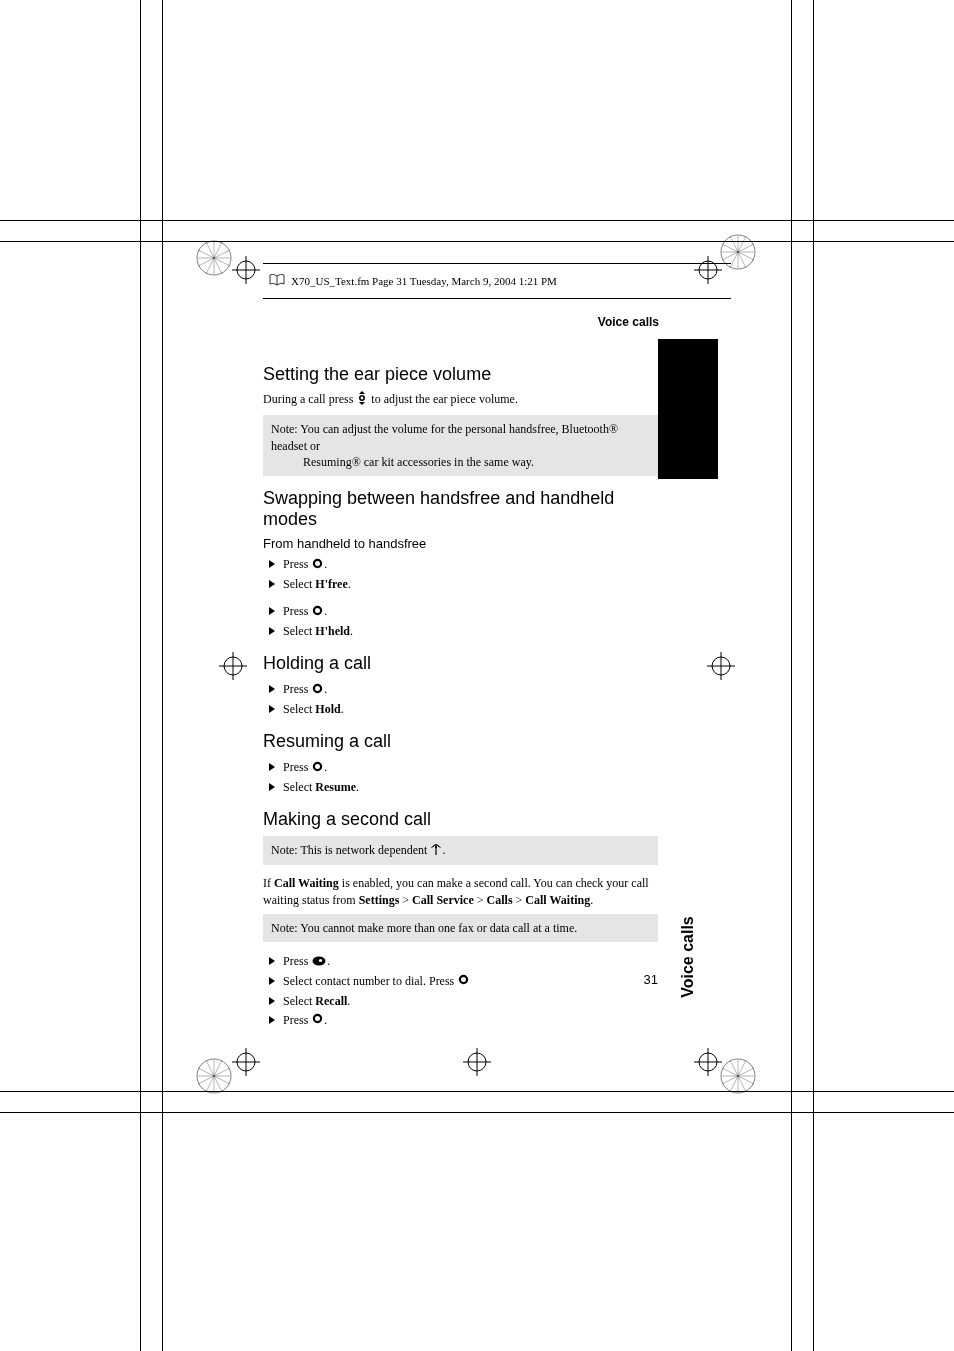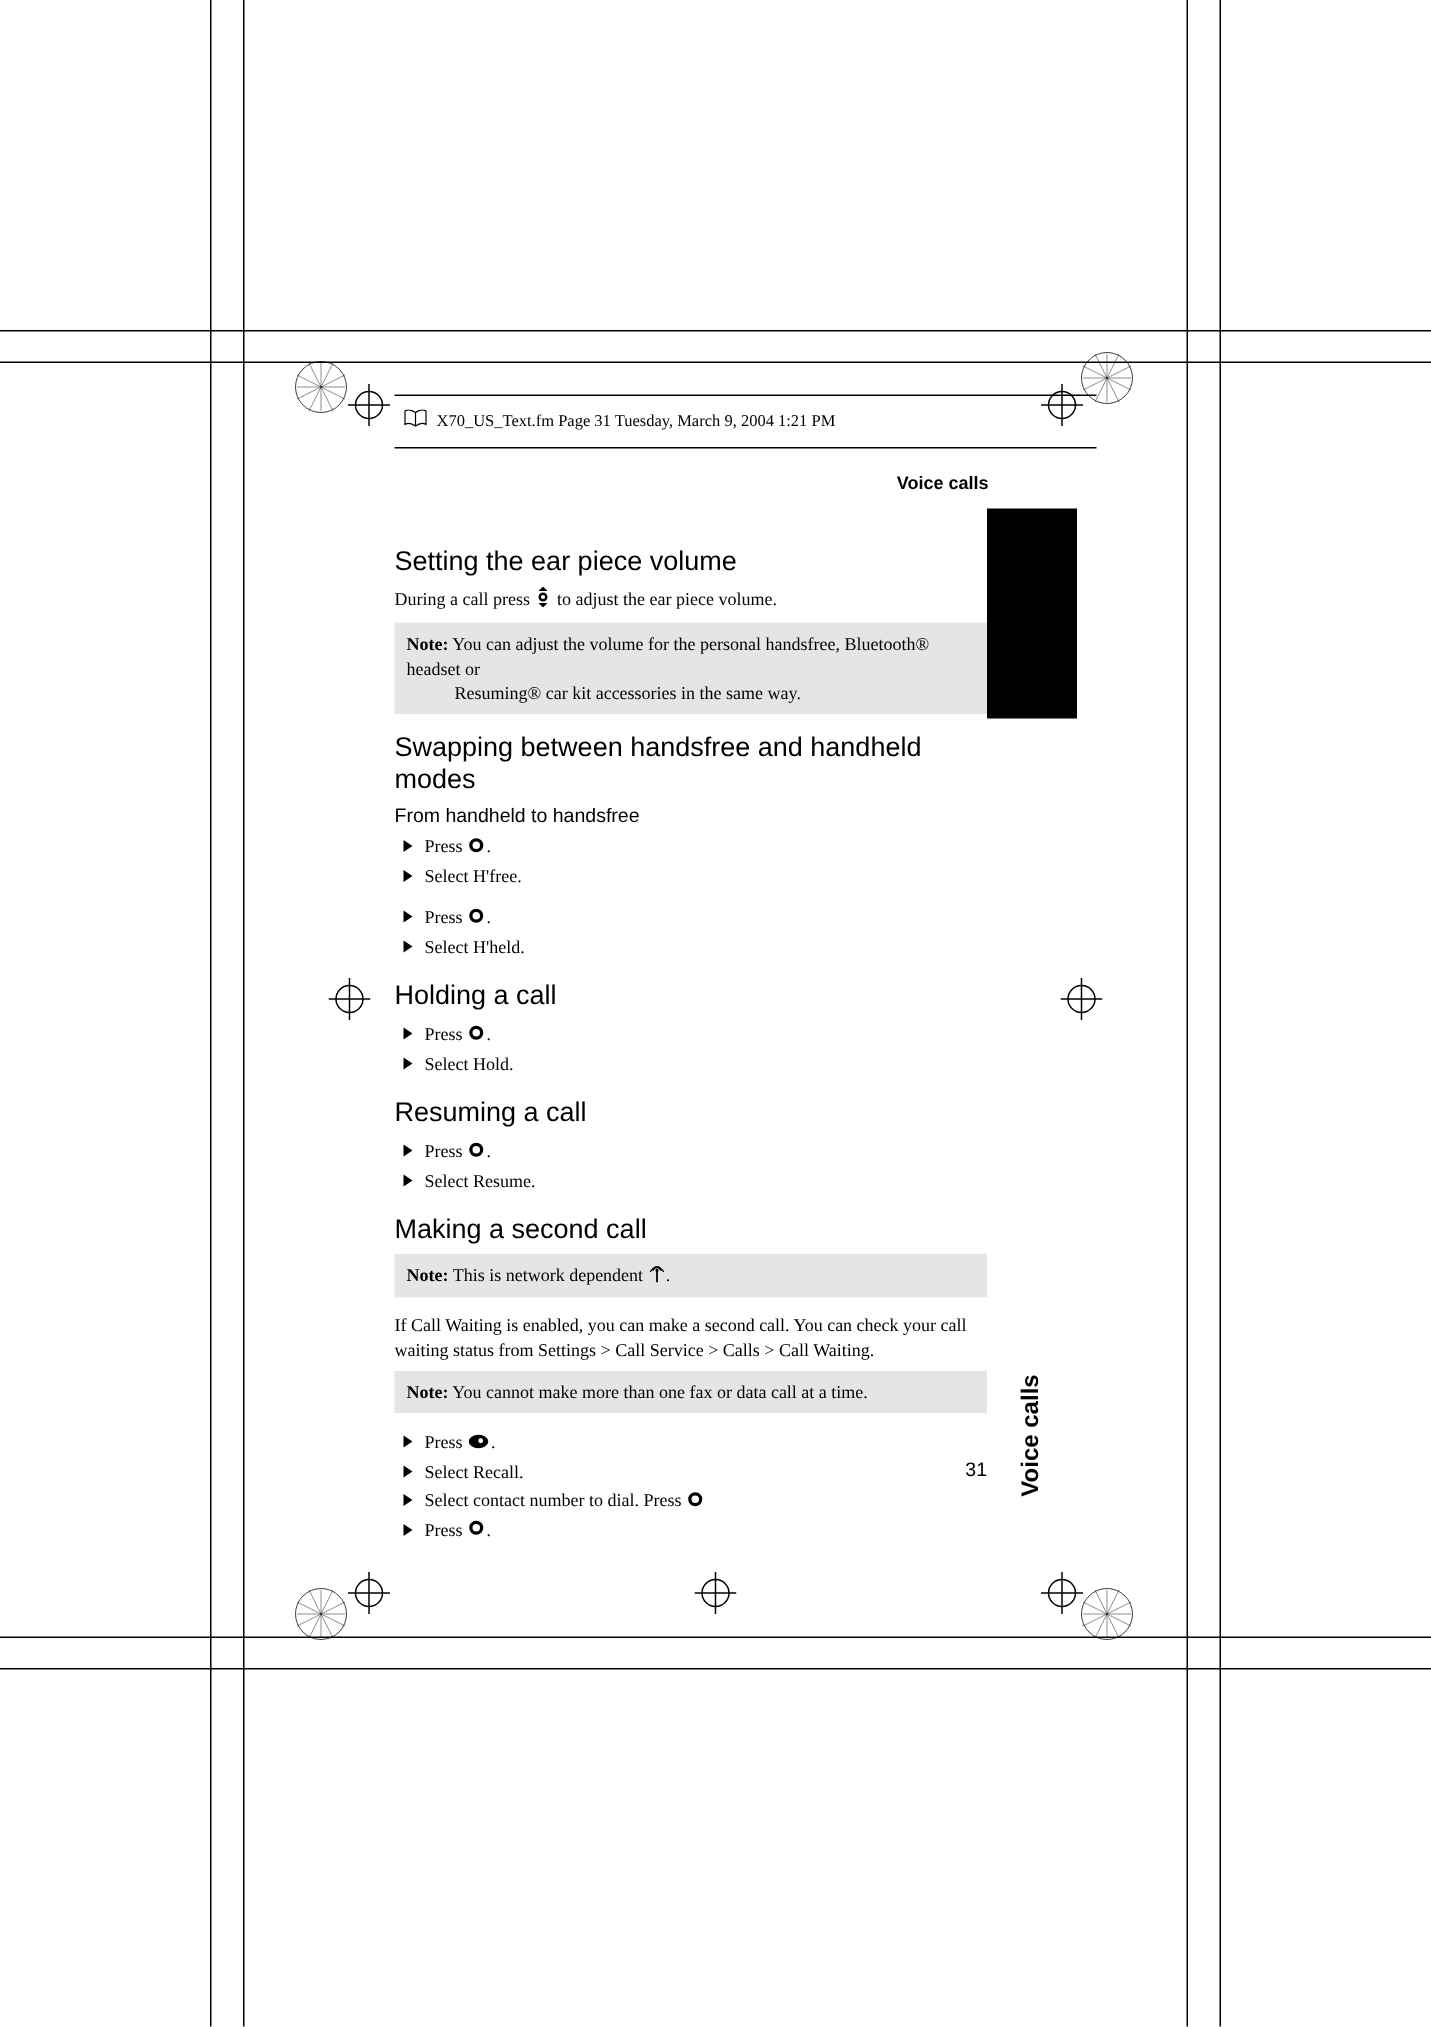--- a/index.html
+++ b/index.html
@@ -73,21 +73,21 @@
       margin-bottom: 6px;
     }
 
     .note-box {
       background: #e5e5e5;
       padding: 6px 8px;
       font-size: 12px;
       line-height: 1.35;
       margin: 6px 0 10px 0;
     }
-    .note-label { font-weight: bold; }
+    .note-label { font-weight: normal; }
     .note-indent { margin-left: 32px; display: block; }
 
     .sub-line {
       font-family: Arial, Helvetica, sans-serif;
       font-size: 13px;
       margin: 6px 0 4px 0;
     }
 
     ul.steps {
       list-style: none;
@@ -101,21 +101,21 @@
     }
     ul.steps li::before {
       content: "";
       position: absolute;
       left: 0;
       top: 5px;
       border-left: 6px solid #000;
       border-top: 4px solid transparent;
       border-bottom: 4px solid transparent;
     }
-    .bold { font-weight: normal; }
+    .bold { font-weight: bold; }
 
     .icon-o {
       display: inline-block;
       vertical-align: middle;
       margin: 0 1px;
     }
     .icon-o svg circle { fill: none; stroke: #000; stroke-width: 2.2; }
 
     .icon-eye {
       display: inline-block;
@@ -356,24 +356,24 @@
     <span>If </span><span class="bold">Call Waiting</span><span> is enabled, you can make a second call. You can check your call waiting status from </span><span class="bold">Settings</span> &gt; <span class="bold">Call Service</span> &gt; <span class="bold">Calls</span> &gt; <span class="bold">Call Waiting</span>.
   </p>
   <div class="note-box">
     <span class="note-label">Note:</span><span> You cannot make more than one fax or data call at a time.</span>
   </div>
   <ul class="steps">
     <li><span>Press </span><span class="icon-eye"><svg width="14" height="10" viewBox="0 0 14 10">
             <ellipse cx="7" cy="5" rx="6.5" ry="4.5" fill="#000"></ellipse>
             <circle cx="8.5" cy="4.5" r="1.6" fill="#fff"></circle>
           </svg></span>.</li>
+    <li><span>Select contact number to dial. Press </span><span class="icon-o"><svg width="11" height="11" viewBox="0 0 11 11">
+            <circle cx="5.5" cy="5.5" r="3.6"></circle>
+          </svg></span></li>
     <li><span>Select </span><span class="bold">Recall</span>.</li>
-    <li><span>Select contact number to dial. Press </span><span class="icon-o"><svg width="11" height="11" viewBox="0 0 11 11">
-            <circle cx="5.5" cy="5.5" r="3.6"></circle>
-          </svg></span></li>
     <li><span>Press </span><span class="icon-o"><svg width="11" height="11" viewBox="0 0 11 11">
             <circle cx="5.5" cy="5.5" r="3.6"></circle>
           </svg></span>.</li>
   </ul>
 </div>
 
 <div class="side-tab-black"></div>
 <div class="side-tab-label">
   <span>Voice calls</span>
 </div>

